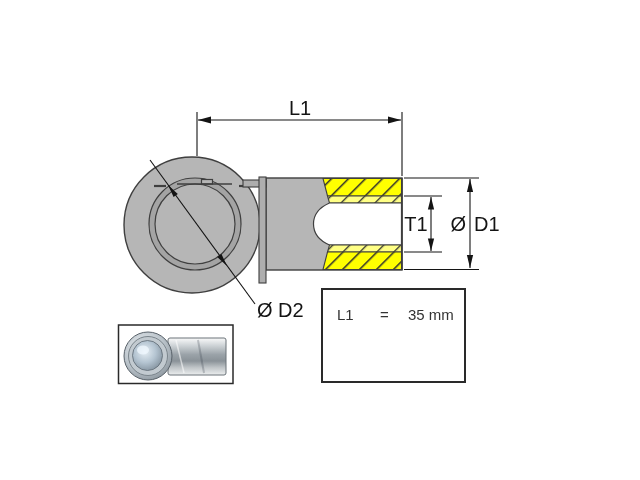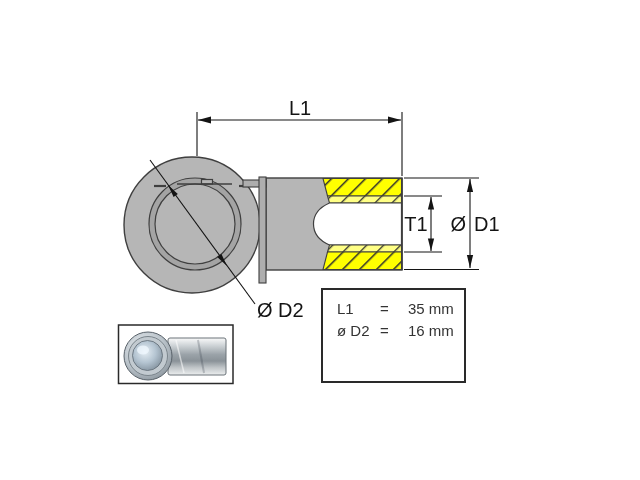--- a/index.html
+++ b/index.html
@@ -13,21 +13,21 @@
   .s-inner{fill:var(--part_fill,#b6b6b6);stroke:var(--outline,#3f3f3f);stroke-width:1.2}
   .s-clip{fill:var(--clip_fill,#aeaeae);stroke:var(--outline,#3f3f3f);stroke-width:1.1}
   .s-hole{fill:var(--bg,#fff);stroke:var(--outline,#3f3f3f);stroke-width:1.2}
   .edge{stroke:var(--outline,#3f3f3f);fill:none}
   .band{stroke:var(--outline,#3f3f3f);stroke-width:1.1}
   .hy-bg{fill:var(--thread_yellow,#ffff00)}
   .hl-bg{fill:var(--thread_light,#ffff85)}
   .h-line{fill:var(--hatch,#2e2e2e)}
   .spec-table{position:absolute;left:321px;top:288px;width:145px;height:95px;
       border:2px solid var(--table_border,#2a2a2a);box-sizing:border-box;
-      padding:8px 0 0 14px;background:var(--bg,#fff);
+      padding:14px 0 0 14px;background:var(--bg,#fff);
       font-family:"Liberation Sans","DejaVu Sans",sans-serif;font-size:15px;
       color:var(--table_text,#333)}
   .spec-row{height:22px;line-height:22px;white-space:nowrap}
   .tl{display:inline-block;width:43px}
   .te{display:inline-block;width:13px}
   .tv{display:inline-block;margin-left:15px}
 </style>
 </head>
 <body>
 
@@ -132,18 +132,15 @@
       <circle cx="148" cy="356" r="19.5" fill="#c2cad0" stroke="#7b858c" stroke-width="1"></circle>
       <circle cx="147.5" cy="355.5" r="15" fill="url(#socketGrad)" stroke="#5e6a74" stroke-width="0.8"></circle>
       <ellipse cx="143" cy="350" rx="6" ry="4.5" fill="rgba(240,248,255,0.75)"></ellipse>
     </g>
   </svg>
 
   <div class="spec-table">
     <div class="spec-row">
       <span class="tl">L1</span><span class="te">=</span><span class="tv">35 mm</span>
     </div>
-    <div class="spec-row">
-      <span class="tl">ø D2</span><span class="te">=</span><span class="tv">16 mm</span>
-    </div>
   </div>
 
 </div>
 
 </body></html>

